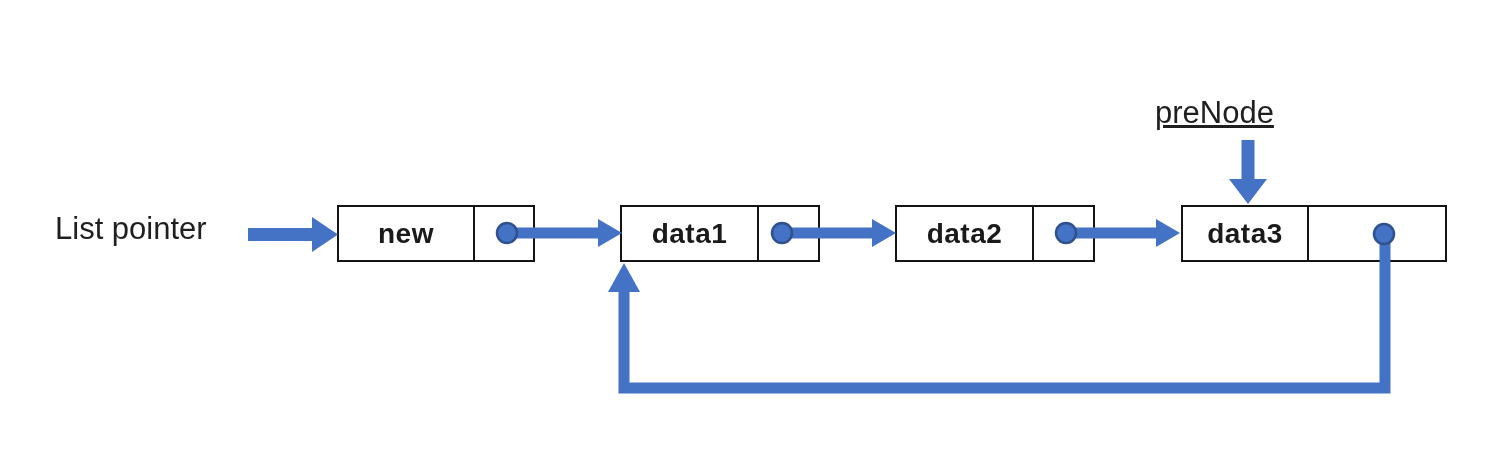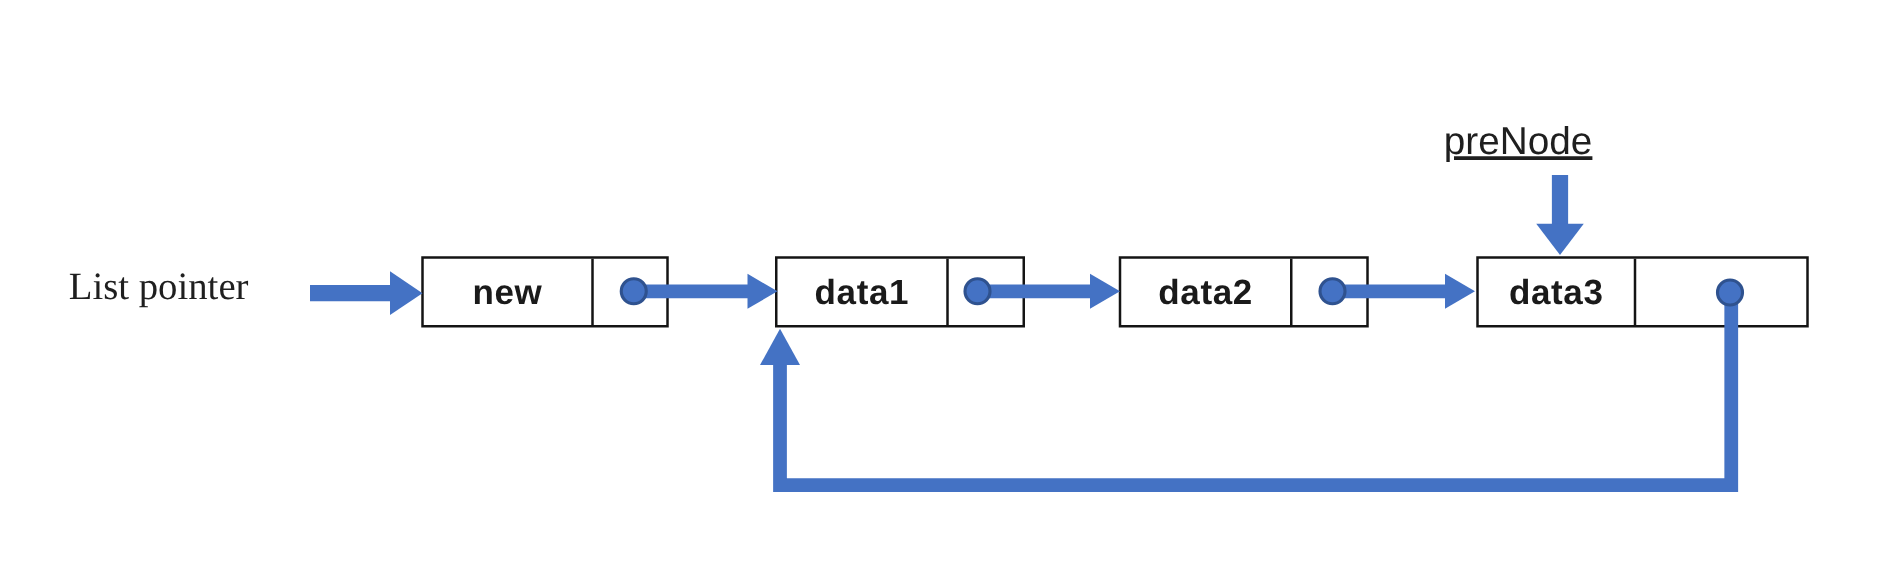--- a/index.html
+++ b/index.html
@@ -18,21 +18,20 @@
   .floating-label {
     position: absolute;
     color: #1f1f1f;
     font-size: 31px;
     line-height: 1;
     white-space: nowrap;
   }
   .label-list-pointer {
     left: 55px;
     top: 213px;
-    font-family: Liberation Serif, serif;
   }
   .label-prenode {
     left: 1155px;
     top: 97px;
     text-decoration: underline;
   }
   .node {
     position: absolute;
     top: 205px;
     height: 57px;

